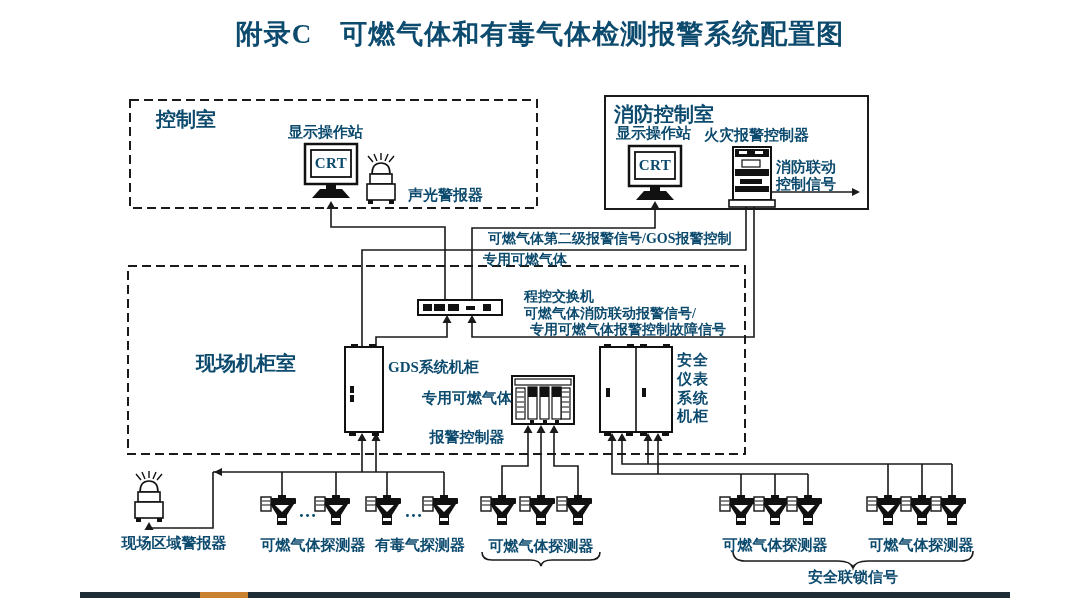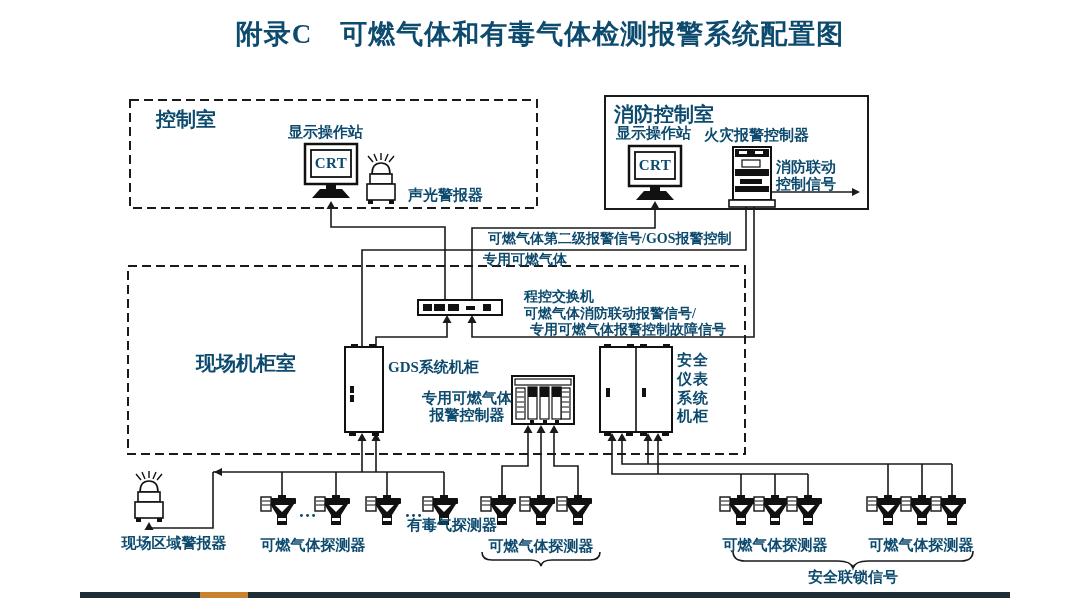--- a/index.html
+++ b/index.html
@@ -213,30 +213,30 @@
 
   <div class="lbl sig" style="left:472px;top:230px;">可燃气体第二级报警信号/GOS报警控制</div>
   <div class="lbl sig" style="left:467px;top:251px;">专用可燃气体</div>
 
   <div class="lbl sig" style="left:508px;top:288px;">程控交换机</div>
   <div class="lbl sig" style="left:508px;top:305px;">可燃气体消防联动报警信号/</div>
   <div class="lbl sig" style="left:514px;top:321px;">专用可燃气体报警控制故障信号</div>
 
   <div class="lbl dev" style="left:388px;top:358px;">GDS系统机柜</div>
   <div class="lbl dev c" style="left:415px;top:389px;width:104px;">专用可燃气体</div>
-  <div class="lbl dev c" style="left:415px;top:406px;width:104px;">报警控制器</div>
+  <div class="lbl dev c" style="left:415px;top:428px;width:104px;">报警控制器</div>
   <div class="lbl dev vert" style="left:677px;top:351px;">安全仪表系统机柜</div>
 
   <div class="lbl dev c" style="left:110px;top:534px;width:128px;">现场区域警报器</div>
 
   <div class="lbl dots" style="left:297px;top:501px;width:22px;">…</div>
   <div class="lbl dots" style="left:403px;top:501px;width:22px;">…</div>
 
   <div class="lbl dev c" style="left:254px;top:536px;width:118px;">可燃气体探测器</div>
-  <div class="lbl dev c" style="left:364px;top:516px;width:112px;padding-left:32px;">有毒气探测器</div>
+  <div class="lbl dev c" style="left:364px;top:536px;width:112px;">有毒气探测器</div>
   <div class="lbl dev c" style="left:480px;top:537px;width:122px;">可燃气体探测器</div>
   <div class="lbl dev c" style="left:472px;top:567px;width:138px;margin-top:44px;">消防联动报警信号</div>
   <div class="lbl dev c" style="left:714px;top:536px;width:122px;">可燃气体探测器</div>
   <div class="lbl dev c" style="left:858px;top:536px;width:126px;">可燃气体探测器</div>
   <div class="lbl dev c" style="left:790px;top:568px;width:126px;">安全联锁信号</div>
 
   <div id="footer-bar"></div>
   <div id="footer-accent"></div>
 </div>
 

